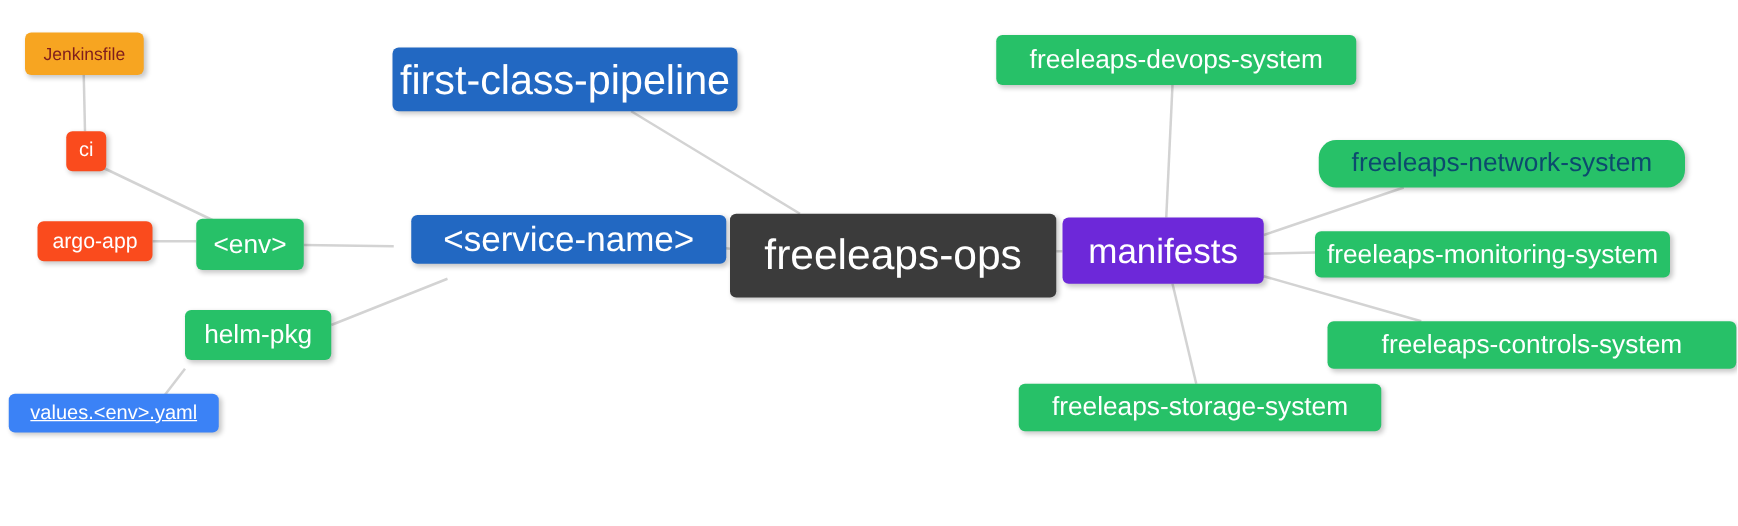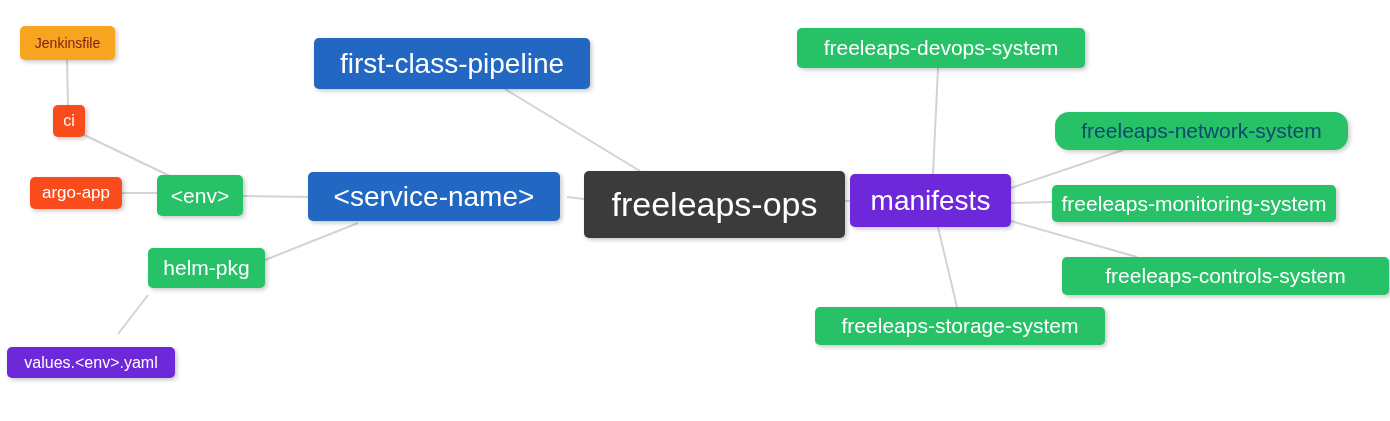--- a/index.html
+++ b/index.html
@@ -44,23 +44,23 @@
     <line class="edge" x1="1011" y1="203" x2="1052" y2="202" style="stroke: rgb(211, 211, 211);"></line>
     <line class="edge" x1="1011" y1="221" x2="1137" y2="257" style="stroke: rgb(211, 211, 211);"></line>
     <line class="edge" x1="938" y1="227" x2="957" y2="307" style="stroke: rgb(211, 211, 211);"></line>
   </svg>
 
   <div class="node" style="left: 20px; top: 26px; width: 95px; height: 34px; font-size: 14px; background: rgb(247, 165, 33); color: #7f1d1d;">Jenkinsfile</div>
   <div class="node" style="left: 53px; top: 105px; width: 32px; height: 32px; font-size: 16px; background: rgb(250, 75, 29); color: rgb(255, 255, 255);">ci</div>
   <div class="node" style="left: 30px; top: 177px; width: 92px; height: 32px; font-size: 17px; background: rgb(250, 75, 29); color: rgb(255, 255, 255);">argo-app</div>
   <div class="node" style="left: 157px; top: 175px; width: 86px; height: 41px; font-size: 21px; background: rgb(39, 193, 104); color: rgb(255, 255, 255);">&lt;env&gt;</div>
   <div class="node" style="left: 148px; top: 248px; width: 117px; height: 40px; font-size: 21px; background: rgb(39, 193, 104); color: rgb(255, 255, 255);">helm-pkg</div>
-  <div class="node" style="left: 7px; top: 347px; width: 168px; height: 31px; font-size: 16px; background: #6d28d9; color: rgb(255, 255, 255);">values.&lt;env&gt;.yaml</div>
-  <div class="node" style="left: 314px; top: 38px; width: 276px; height: 51px; font-size: 28px; background: rgb(34, 104, 194); color: rgb(255, 255, 255);">first-class-pipeline</div>
-  <div class="node" style="left: 308px; top: 172px; width: 252px; height: 49px; font-size: 28px; background: rgb(34, 104, 194); color: rgb(255, 255, 255);">&lt;service-name&gt;</div>
+  <div class="node" style="left: 7px; top: 315px; width: 168px; height: 31px; font-size: 16px; background: #3b82f6; color: rgb(255, 255, 255); text-decoration: underline;">values.&lt;env&gt;.yaml</div>
+  <div class="node" style="left: 314px; top: 38px; width: 276px; height: 51px; font-size: 33px; background: rgb(34, 104, 194); color: rgb(255, 255, 255);">first-class-pipeline</div>
+  <div class="node" style="left: 329px; top: 172px; width: 252px; height: 39px; font-size: 28px; background: rgb(34, 104, 194); color: rgb(255, 255, 255);">&lt;service-name&gt;</div>
   <div class="node" style="left: 584px; top: 171px; width: 261px; height: 67px; font-size: 34px; background: rgb(59, 59, 59); color: rgb(255, 255, 255);">freeleaps-ops</div>
   <div class="node" style="left: 850px; top: 174px; width: 161px; height: 53px; font-size: 28px; background: #6d28d9; color: rgb(255, 255, 255);">manifests</div>
   <div class="node" style="left: 797px; top: 28px; width: 288px; height: 40px; font-size: 21px; background: rgb(39, 193, 104); color: rgb(255, 255, 255);">freeleaps-devops-system</div>
   <div class="node" style="left: 1055px; top: 112px; width: 293px; height: 38px; font-size: 21px; background: rgb(39, 193, 104); color: #0c4a6e; border-radius: 14px;">freeleaps-network-system</div>
   <div class="node" style="left: 1052px; top: 185px; width: 284px; height: 37px; font-size: 21px; background: rgb(39, 193, 104); color: rgb(255, 255, 255);">freeleaps-monitoring-system</div>
   <div class="node" style="left: 1062px; top: 257px; width: 327px; height: 38px; font-size: 21px; background: rgb(39, 193, 104); color: rgb(255, 255, 255);">freeleaps-controls-system</div>
   <div class="node" style="left: 815px; top: 307px; width: 290px; height: 38px; font-size: 21px; background: rgb(39, 193, 104); color: rgb(255, 255, 255);">freeleaps-storage-system</div>
 
 </div>
 

